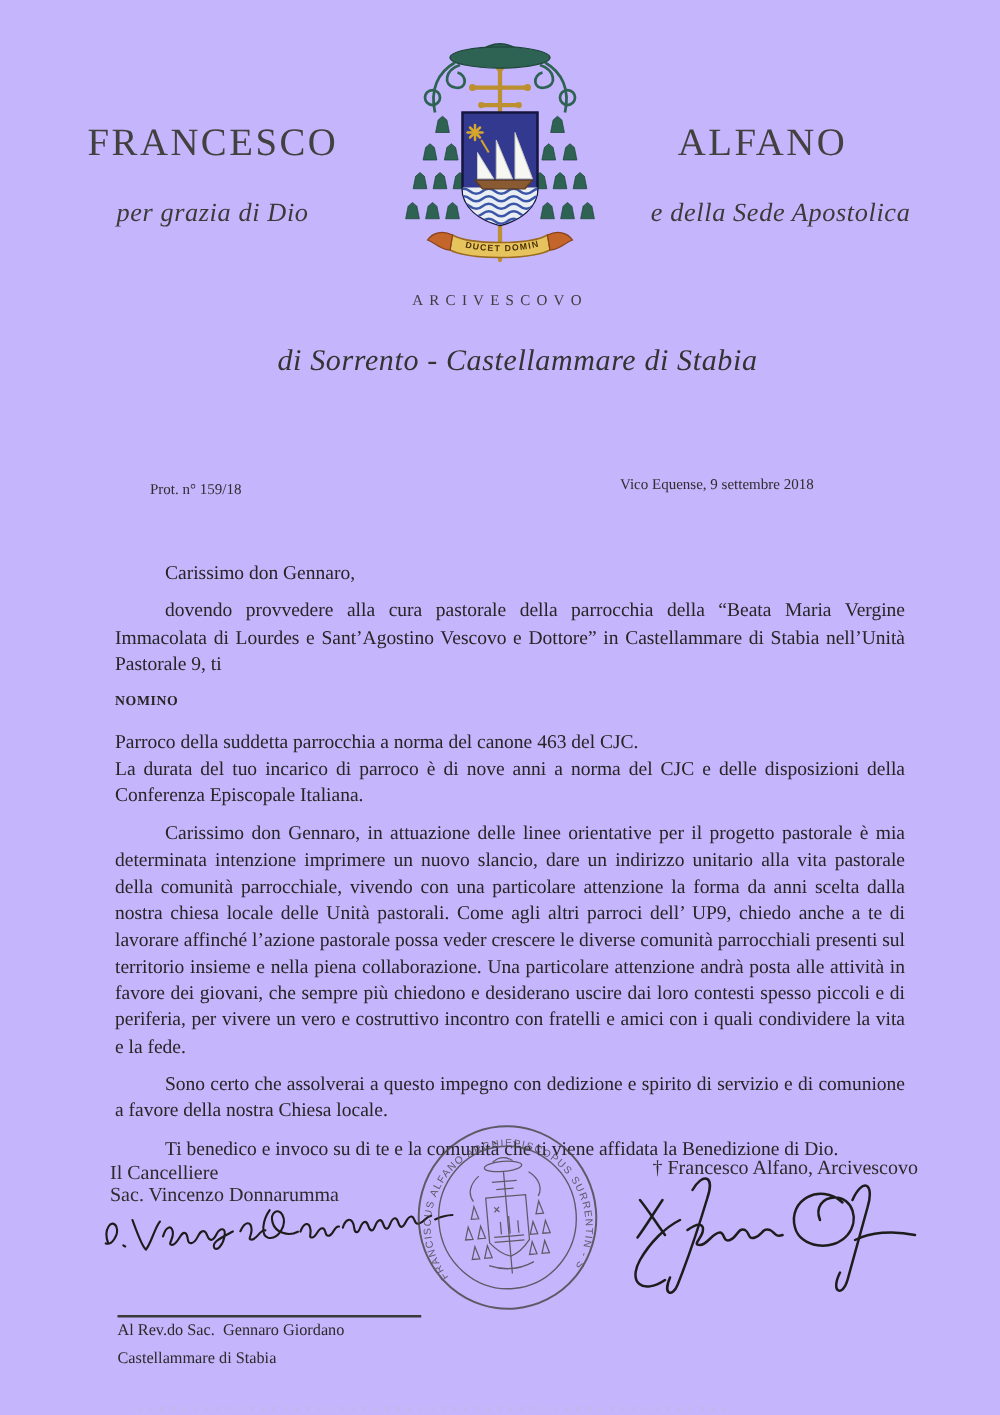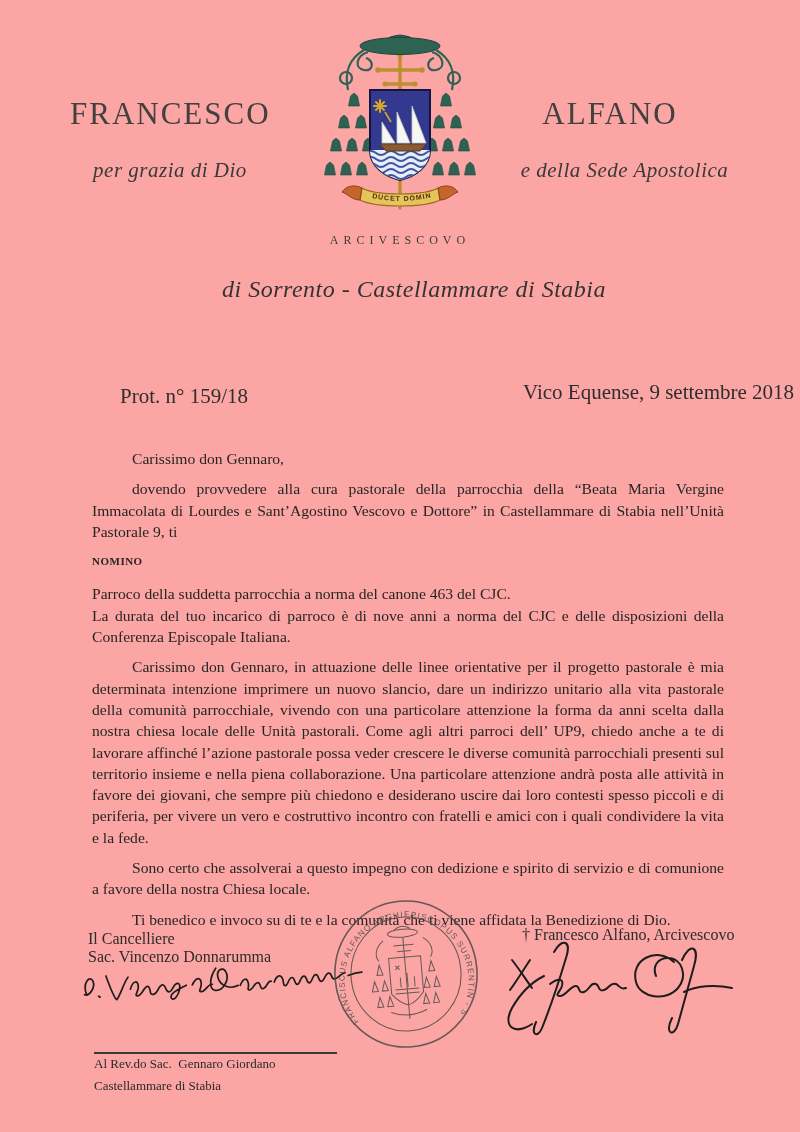--- a/index.html
+++ b/index.html
@@ -1,36 +1,36 @@
 <!DOCTYPE html>
 <html><head>
 <meta charset="utf-8">
 <style>
   html,body{margin:0;padding:0;background:#e8e8e8;}
   .page{
     position:relative;width:800px;height:1132px;margin:0 auto;
-    background:#fca5a5;overflow:hidden;
+    background:#c4b5fd;overflow:hidden;
     font-family:"Liberation Serif","DejaVu Serif",serif;
     color:#2b2b2b;
     text-decoration:underline;
   }
   .abs{position:absolute;}
   .big-name{
     font-size:31px;letter-spacing:2px;color:#41413f;text-align:center;
   }
   .sub-ital{
     font-size:21px;font-style:italic;color:#3a3a38;text-align:center;letter-spacing:.5px;
   }
   .arch-title{
     width:800px;text-align:center;font-size:12px;letter-spacing:5px;color:#3c3c3a;
   }
   .diocese{
     width:800px;text-align:center;font-size:24px;font-style:italic;color:#333331;letter-spacing:.5px;padding-left:14px;
   }
-  .meta-line{font-size:21px;color:#2e2e2c;}
+  .meta-line{font-size:12px;color:#2e2e2c;}
   .body-text{
     width:632px;font-size:15.6px;line-height:21.3px;text-align:justify;color:#262624;
   }
   .body-text p{margin:0 0 9px 0;}
   .indent{text-indent:40px;}
   .nomino{
     text-align:left;font-weight:bold;font-size:11px;letter-spacing:.5px;
     margin:4px 0 11px 0 !important;text-indent:0;
   }
   .sig-typed{font-size:16px;color:#2c2c2a;}
@@ -191,21 +191,21 @@
           <textPath href="#mottoPath" startOffset="4">DUCET DOMINUS</textPath>
         </text>
       </g>
     </svg>
   </div>
 
   <div class="abs arch-title" style="left:0;top:233px;">ARCIVESCOVO</div>
   <div class="abs diocese" style="left:0;top:276px;">di Sorrento - Castellammare di Stabia</div>
 
   <div class="abs meta-line" style="left:120px;top:384px;">Prot. n° 159/18</div>
-  <div class="abs meta-line" style="left:523px;top:380px;">Vico Equense, 9 settembre 2018</div>
+  <div class="abs meta-line" style="left:496px;top:380px;">Vico Equense, 9 settembre 2018</div>
 
   <div class="abs body-text" style="left:92px;top:448px;">
     <p class="indent">Carissimo don Gennaro,</p>
     <p class="indent">dovendo provvedere alla cura pastorale della parrocchia della “Beata Maria Vergine Immacolata di Lourdes e Sant’Agostino Vescovo e Dottore” in Castellammare di Stabia nell’Unità Pastorale 9, ti</p>
     <p class="nomino">NOMINO</p>
     <p style="margin-bottom:0;">Parroco della suddetta parrocchia a norma del canone 463 del CJC.</p>
     <p>La durata del tuo incarico di parroco è di nove anni a norma del CJC e delle disposizioni della Conferenza Episcopale Italiana.</p>
     <p class="indent">Carissimo don Gennaro, in attuazione delle linee orientative per il progetto pastorale è mia determinata intenzione imprimere un nuovo slancio, dare un indirizzo unitario alla vita pastorale della comunità parrocchiale, vivendo con una particolare attenzione la forma da anni scelta dalla nostra chiesa locale delle Unità pastorali. Come agli altri parroci dell’ UP9, chiedo anche a te di lavorare affinché l’azione pastorale possa veder crescere le diverse comunità parrocchiali presenti sul territorio insieme e nella piena collaborazione. Una particolare attenzione andrà posta alle attività in favore dei giovani, che sempre più chiedono e desiderano uscire dai loro contesti spesso piccoli e di periferia, per vivere un vero e costruttivo incontro con fratelli e amici con i quali condividere la vita e la fede.</p>
     <p class="indent">Sono certo che assolverai a questo impegno con dedizione e spirito di servizio e di comunione a favore della nostra Chiesa locale.</p>
     <p class="indent">Ti benedico e invoco su di te e la comunità che ti viene affidata la Benedizione di Dio.</p>

